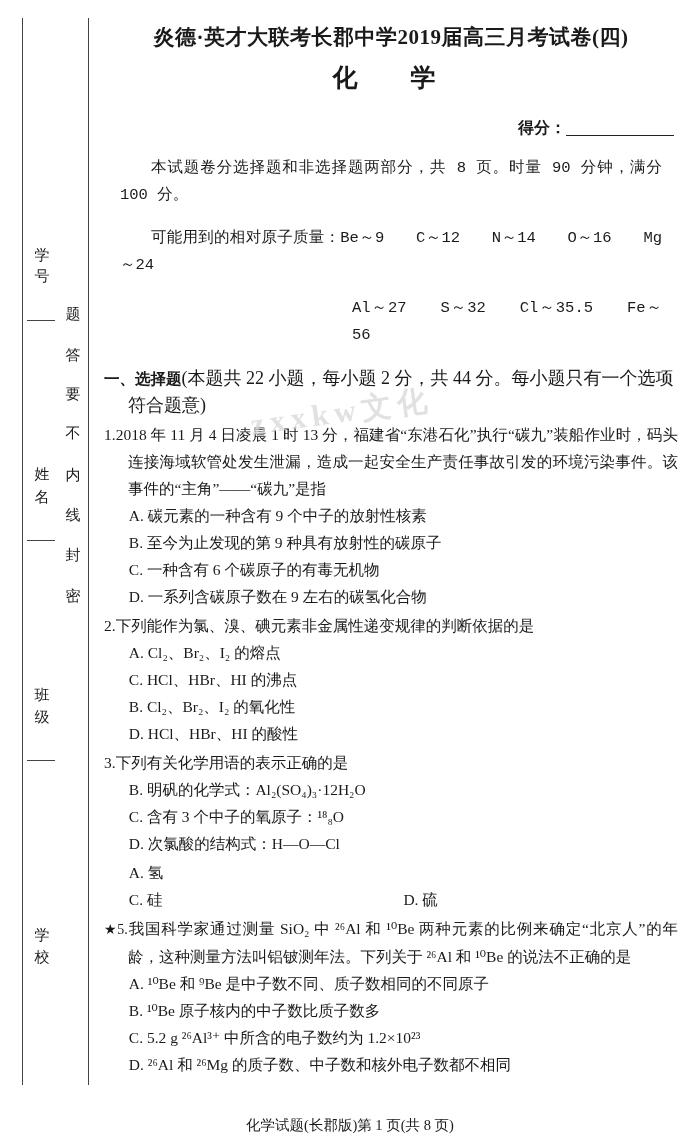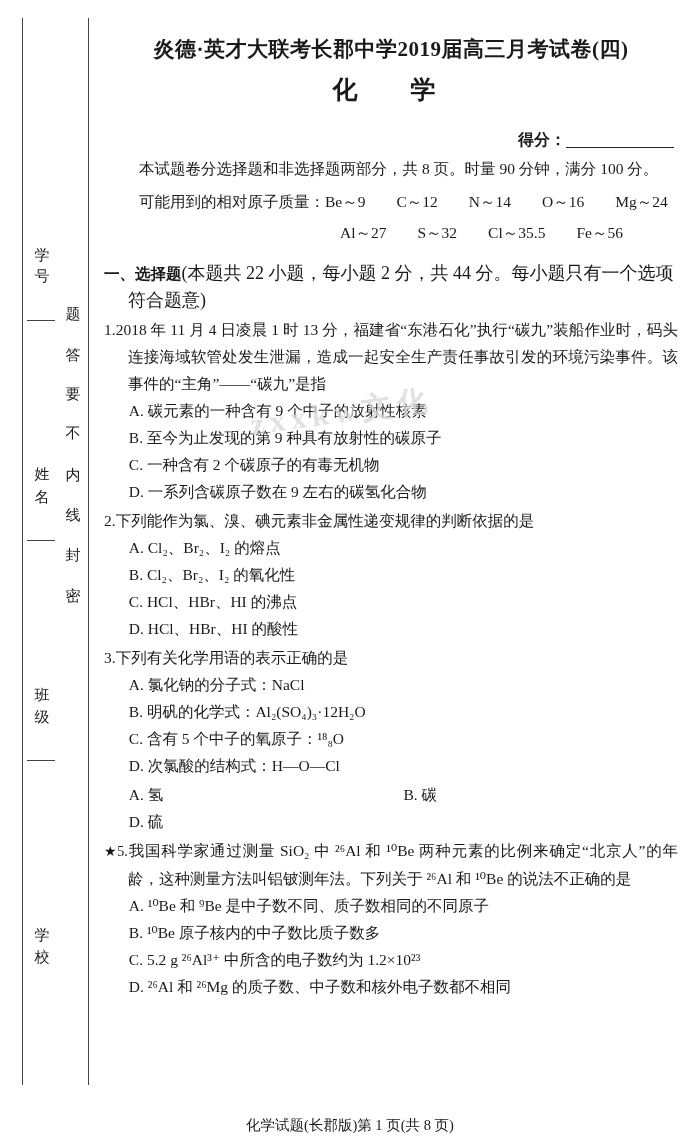--- a/index.html
+++ b/index.html
@@ -66,21 +66,21 @@
     font-size: 15px;
     letter-spacing: 12px;
     text-align: left;
     white-space: nowrap;
   }
 
   
   .content {
     position: absolute;
     left: 104px;
-    top: 12px;
+    top: 0;
     width: 574px;
     height: 919px;
   }
 
   .title-main {
     margin-top: 24px;
     text-align: center;
     font-size: 21px;
     font-weight: bold;
     font-family: "Liberation Serif", "DejaVu Serif", serif;
@@ -102,24 +102,25 @@
     padding-right: 4px;
   }
   .score-blank {
     display: inline-block;
     width: 108px;
     border-bottom: 1px solid #222;
     vertical-align: -3px;
   }
 
   p.para {
-    margin: 4px;
+    margin: 16px;
     font-size: 15.5px;
     line-height: 27px;
     text-align: justify;
+    font-family: Liberation Mono, monospace;
   }
   .indent2 { text-indent: 2em; }
   .block-intro { margin-top: 14px; }
   .atoms { margin-top: 6px; }
   .atoms .row1 { text-indent: 2em; }
   .atoms .row2 { padding-left: 232px; }
 
   .sec-head {
     margin-top: 14px;
     font-size: 15.5px;
@@ -215,50 +216,49 @@
     <div class="sec-head hang">
       <b>一、选择题</b><span class="small-inline">(本题共 22 小题，每小题 2 分，共 44 分。每小题只有一个选项符合题意)</span>
     </div>
 
     <div class="q">
       <div class="q-text hang">
         <span>1.</span><span>2018 年 11 月 4 日凌晨 1 时 13 分，福建省“东港石化”执行“碳九”装船作业时，码头连接海域软管处发生泄漏，造成一起安全生产责任事故引发的环境污染事件。该事件的“主角”——“碳九”是指</span>
       </div>
       <div class="opt">A. 碳元素的一种含有 9 个中子的放射性核素</div>
       <div class="opt">B. 至今为止发现的第 9 种具有放射性的碳原子</div>
-      <div class="opt">C. 一种含有 2 个碳原子的有毒无机物</div>
+      <div class="opt">C. 一种含有 6 个碳原子的有毒无机物</div>
       <div class="opt">D. 一系列含碳原子数在 9 左右的碳氢化合物</div>
     </div>
 
     <div class="q">
       <div class="q-text hang">
         <span>2.</span><span>下列能作为氯、溴、碘元素非金属性递变规律的判断依据的是</span>
       </div>
       <div class="opt">A. Cl₂、Br₂、I₂ 的熔点</div>
+      <div class="opt">C. HCl、HBr、HI 的沸点</div>
       <div class="opt">B. Cl₂、Br₂、I₂ 的氧化性</div>
-      <div class="opt">C. HCl、HBr、HI 的沸点</div>
       <div class="opt">D. HCl、HBr、HI 的酸性</div>
     </div>
 
     <div class="q">
       <div class="q-text hang">
         <span>3.</span><span>下列有关化学用语的表示正确的是</span>
       </div>
-      <div class="opt">A. 氯化钠的分子式：NaCl</div>
       <div class="opt">B. 明矾的化学式：Al₂(SO₄)₃·12H₂O</div>
-      <div class="opt">C. 含有 5 个中子的氧原子：¹⁸₈O</div>
+      <div class="opt">C. 含有 3 个中子的氧原子：¹⁸₈O</div>
       <div class="opt">D. 次氯酸的结构式：H—O—Cl</div>
     </div>
 
     <div class="q">
       <div class="opt opt-2col">
         <div class="o1">A. 氢</div>
-        <div class="o2">B. 碳</div>
       </div>
       <div class="opt opt-2col">
+        <div class="o1">C. 硅</div>
         <div class="o2">D. 硫</div>
       </div>
     </div>
 
     <div class="q">
       <div class="q-text hang">
         <span class="star">★5.</span><span>我国科学家通过测量 SiO₂ 中 ²⁶Al 和 ¹⁰Be 两种元素的比例来确定“北京人”的年龄，这种测量方法叫铝铍测年法。下列关于 ²⁶Al 和 ¹⁰Be 的说法不正确的是</span>
       </div>
       <div class="opt">A. ¹⁰Be 和 ⁹Be 是中子数不同、质子数相同的不同原子</div>
       <div class="opt">B. ¹⁰Be 原子核内的中子数比质子数多</div>

